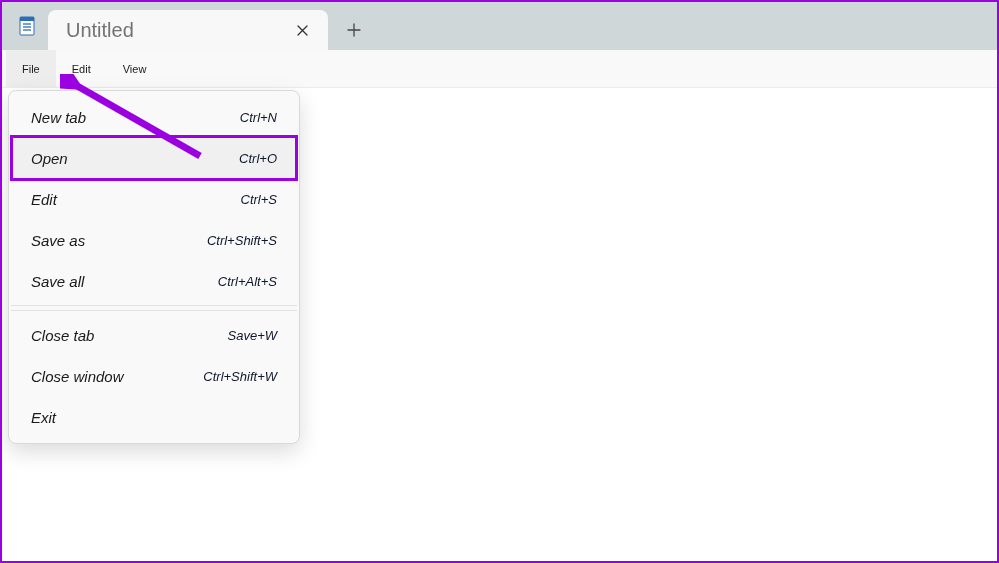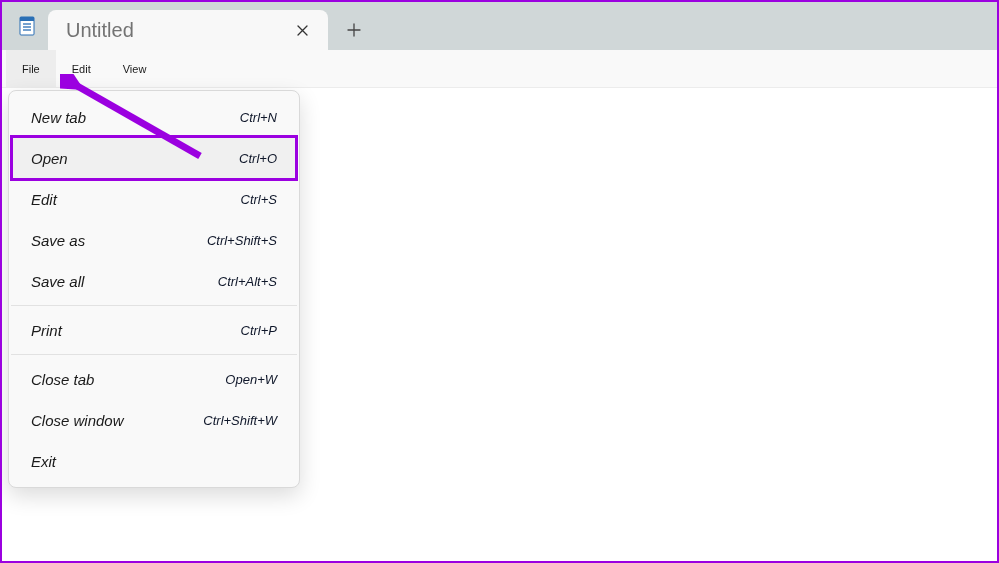--- a/index.html
+++ b/index.html
@@ -157,28 +157,24 @@
     </div>
     <div class="menu-item">
       <span>Save as</span>
       <span class="shortcut">Ctrl+Shift+S</span>
     </div>
     <div class="menu-item">
       <span>Save all</span>
       <span class="shortcut">Ctrl+Alt+S</span>
     </div>
     <div class="menu-sep"></div>
-    <div class="menu-item">
-      <span>Print</span>
-      <span class="shortcut">Ctrl+P</span>
-    </div>
     <div class="menu-sep"></div>
     <div class="menu-item">
       <span>Close tab</span>
-      <span class="shortcut">Open+W</span>
+      <span class="shortcut">Save+W</span>
     </div>
     <div class="menu-item">
       <span>Close window</span>
       <span class="shortcut">Ctrl+Shift+W</span>
     </div>
     <div class="menu-item">
       <span>Exit</span>
       <span class="shortcut"></span>
     </div>
   </div>

